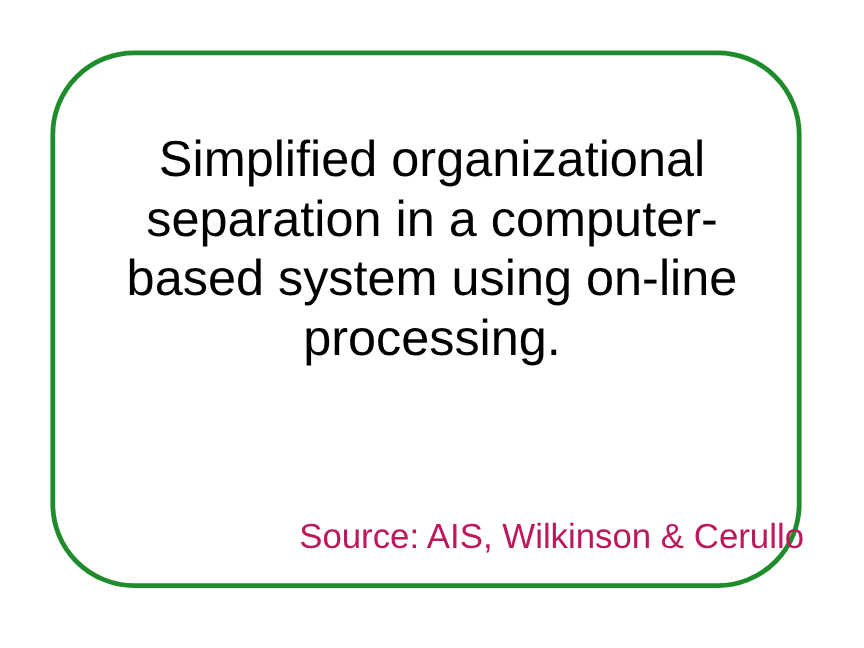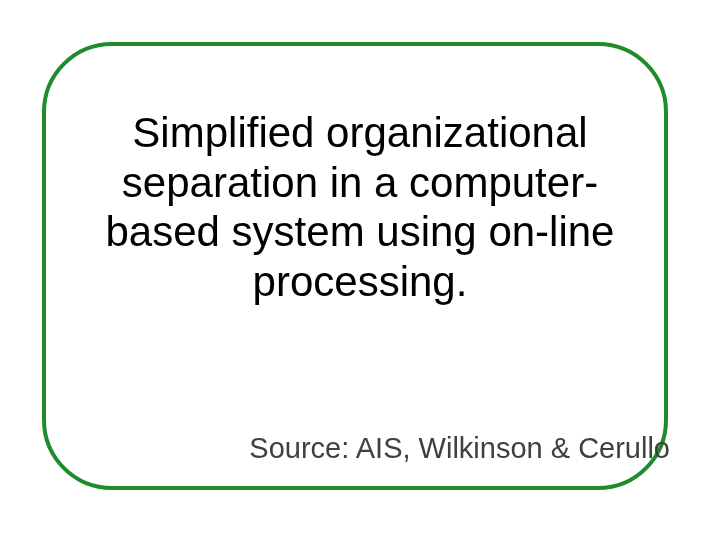--- a/index.html
+++ b/index.html
@@ -37,21 +37,21 @@
     color: #000000;
     font-weight: 400;
   }
   .source {
     position: absolute;
     left: 150px;
     top: 432px;
     width: 520px;
     text-align: right;
     font-size: 29px;
-    color: #404040;
+    color: #be185d;
     font-weight: 400;
   }
 </style>
 </head>
 <body>
 
 <div class="slide">
   <div class="frame"></div>
   <div class="title">Simplified organizational separation in a computer-based system using on-line processing.</div>
   <div class="source">Source: AIS, Wilkinson &amp; Cerullo</div>

